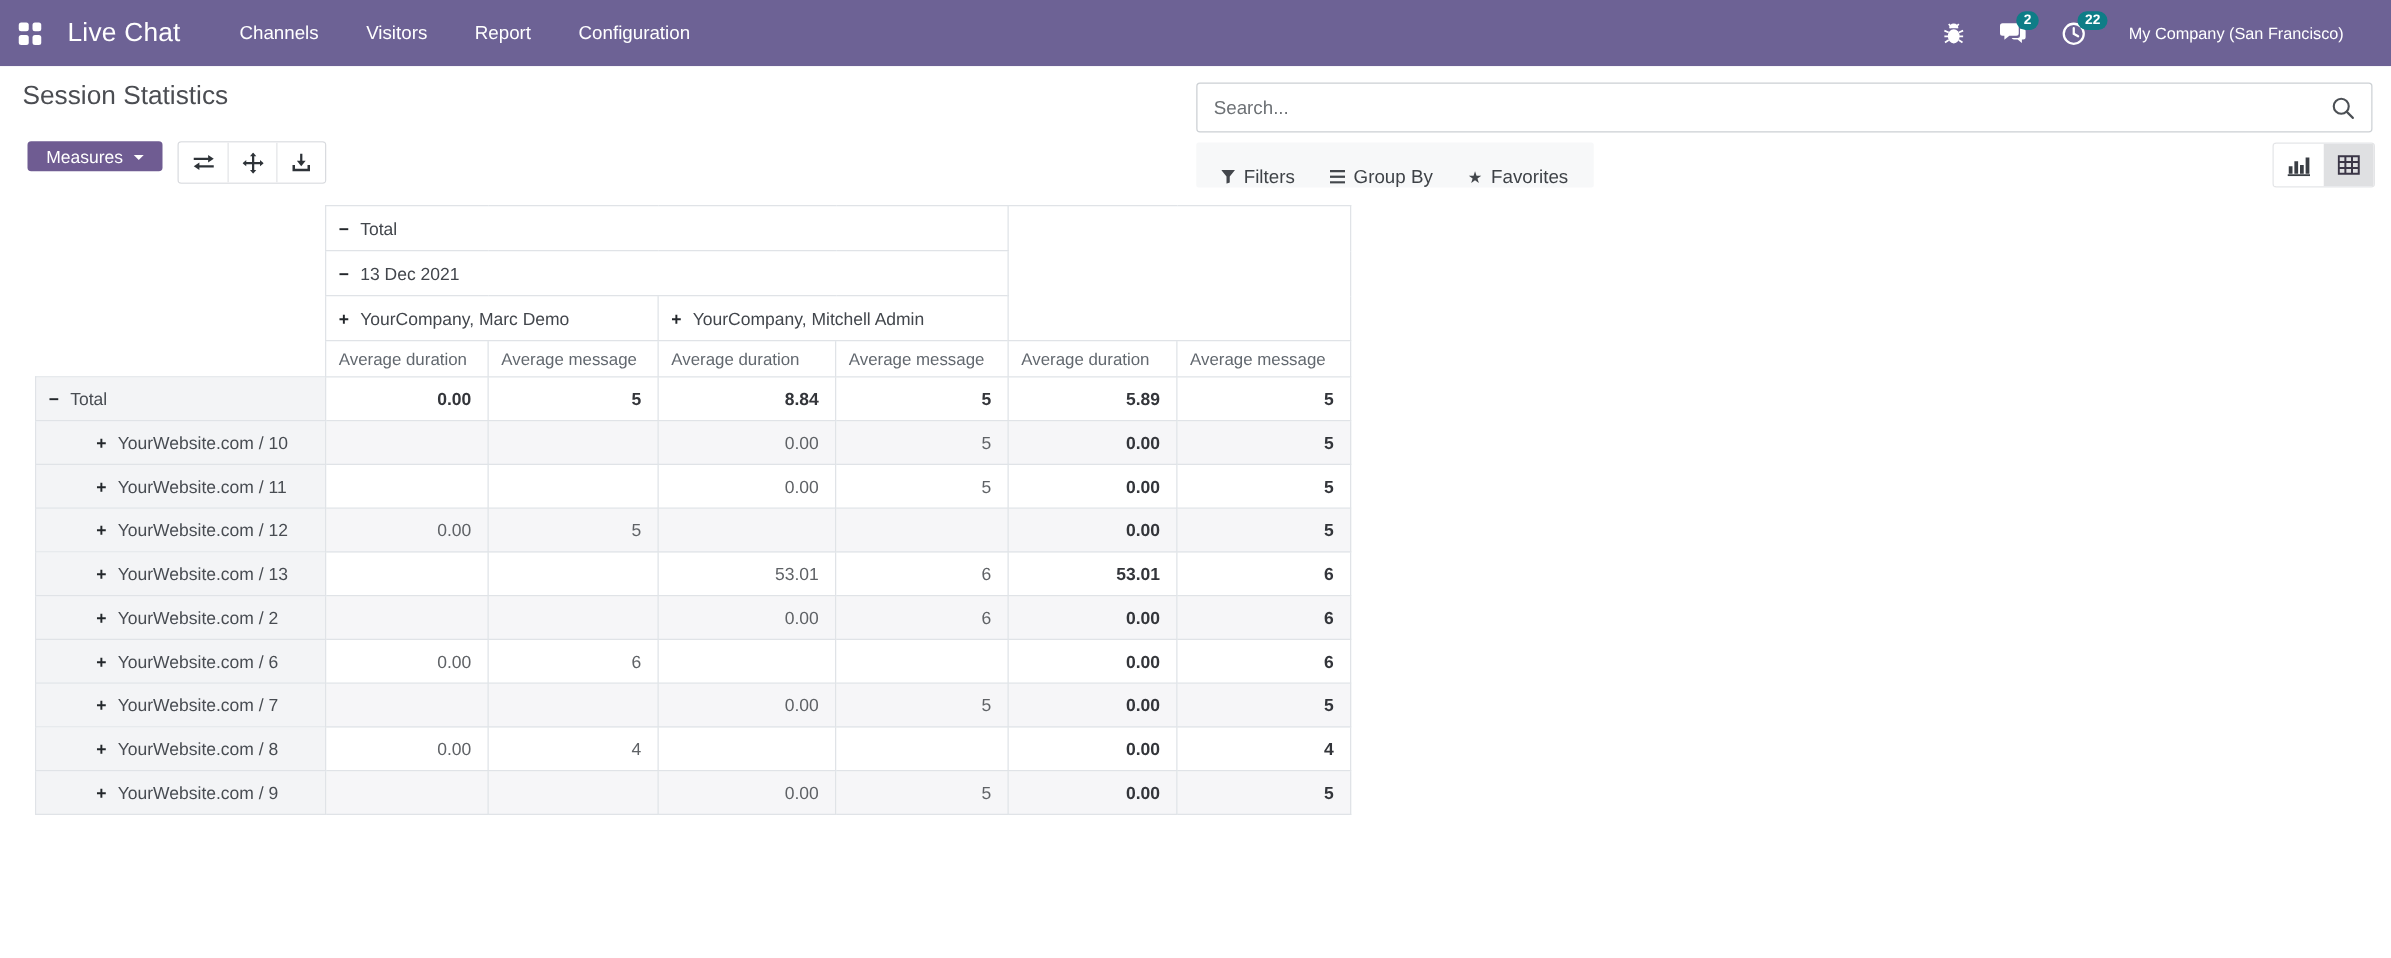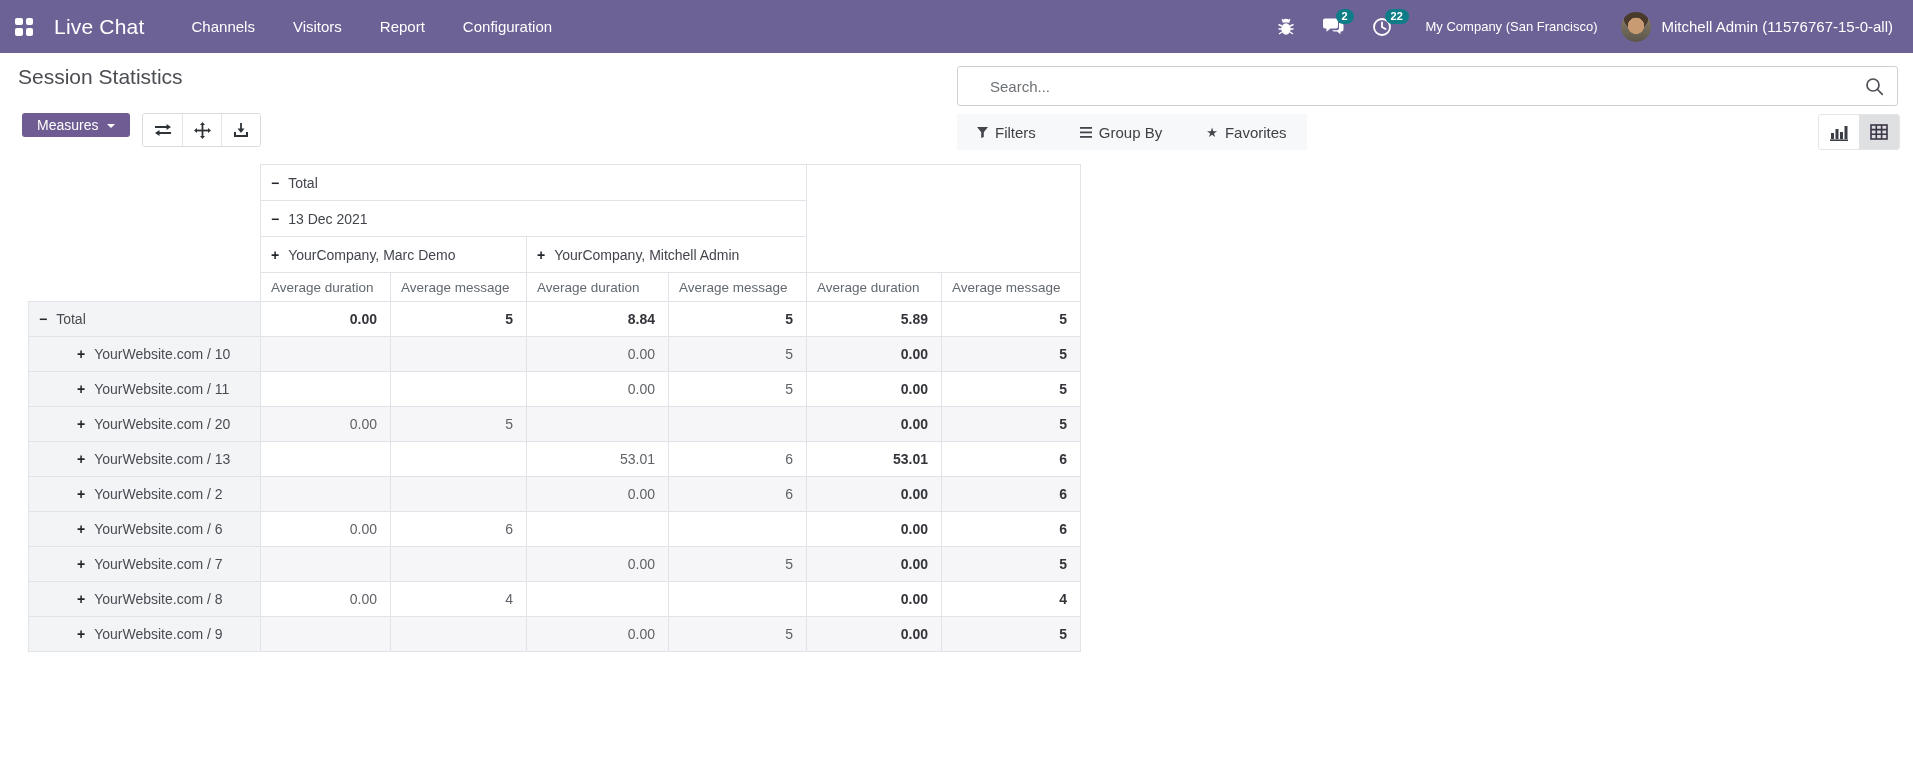--- a/index.html
+++ b/index.html
@@ -20,32 +20,32 @@
   .company { font-size:13px; margin:0 24px 0 20px; white-space:nowrap; cursor:pointer; }
   .user { display:flex; align-items:center; gap:10px; font-size:15px; cursor:pointer; padding-right:6px; white-space:nowrap; }
   .avatar { width:30px; height:30px; border-radius:50%;
             background: radial-gradient(circle at 50% 46%, #c89b72 0 36%, rgba(0,0,0,0) 38%),
                         radial-gradient(circle at 50% 18%, #4a3a2c 0 42%, rgba(0,0,0,0) 44%),
                         linear-gradient(#8a8070, #5d5648); }
 
   
   .control-panel { position:absolute; top:53px; left:0; width:1913px; height:111px; background:#fff; }
   .page-title { position:absolute; left:18px; top:12px; font-size:21px; color:#4b4d52; }
-  .search-box { position:absolute; left:957px; top:13px; width:941px; height:40px; border:1px solid #ccd0d4; border-radius:3px; background:#fff; display:flex; align-items:center;padding-left:19px; }
+  .search-box { position:absolute; left:957px; top:13px; width:941px; height:40px; border:1px solid #ccd0d4; border-radius:3px; background:#fff; display:flex; align-items:center; }
   .search-box input { flex:1; border:none; outline:none; font-size:15px; padding-left:13px; font-family:"Liberation Sans",sans-serif; color:#333; background:transparent; }
   .search-box input::placeholder { color:#6d7175; }
   .search-glass { padding:0 13px; display:flex; align-items:center; cursor:pointer; }
 
   .measures-btn { position:absolute; left:22px; top:60px; height:24px; padding:0 15px; background:#6f5c92; color:#fff; border:none; border-radius:3px; font-size:14px; font-family:"Liberation Sans",sans-serif; display:flex; align-items:center; gap:9px; cursor:pointer; }
   .caret-down { width:0; height:0; border:4.5px solid transparent; border-top-color:#fff; margin-top:5px; }
   .btn-group { position:absolute; left:142px; top:60px; height:34px; display:flex; border:1px solid #d9dbdf; border-radius:3px; background:#fff; overflow:hidden; }
   .gbtn { width:39px; display:flex; align-items:center; justify-content:center; border-left:1px solid #e3e5e8; background:#fff; cursor:pointer; }
   .gbtn:first-child { border-left:none; }
 
-  .filters-bar { position:absolute; left:957px; top:61px; height:36px; background:#f7f8f9; border-radius:2px; display:flex; align-items:center; padding:0 6px;gap:16px; }
+  .filters-bar { position:absolute; left:957px; top:61px; height:36px; background:#f7f8f9; border-radius:2px; display:flex; align-items:flex-end; padding:0 6px; }
   .fitem { display:flex; align-items:center; gap:7px; padding:0 14px; font-size:15px; color:#3e4247; cursor:pointer; white-space:nowrap; }
   .star-glyph { font-size:13px; color:#43474c; }
 
   .view-switcher { position:absolute; right:13px; top:61px; display:flex; border:1px solid #e4e5e7; border-radius:3px; overflow:hidden; }
   .vbtn { width:40px; height:34px; display:flex; align-items:center; justify-content:center; background:#fff; cursor:pointer; }
   .vbtn.active { background:#dfe0e2; }
 
   
   .pivot { position:absolute; top:164px; left:0;margin-left:28px; }
   table { border-collapse:collapse; table-layout:fixed; font-size:14px; }
@@ -108,24 +108,20 @@
     <div class="tray-btn">
       <span>
         <svg width="20" height="20" viewBox="0 0 20 20">
             <circle cx="10" cy="10" r="8" fill="none" stroke="#fff" stroke-width="1.8"></circle>
             <path d="M10 5.5 V10 L13.5 12" fill="none" stroke="#fff" stroke-width="1.8" stroke-linecap="round"></path>
           </svg>
       </span>
       <span class="badge">22</span>
     </div>
     <div class="company">My Company (San Francisco)</div>
-    <div class="user">
-      <span class="avatar"></span>
-      <span>Mitchell Admin (11576767-15-0-all)</span>
-    </div>
   </div>
 </div>
 
 <div class="control-panel">
   <div class="page-title">Session Statistics</div>
 
   <div class="search-box">
     <input type="text" placeholder="Search..." style="">
     <span class="search-glass">
       <svg width="19" height="19" viewBox="0 0 19 19">
@@ -298,21 +294,21 @@
       <tr>
         <th class="lvl1"><span class="tog">+</span><span>YourWebsite.com / 11</span></th>
         <td class="v"></td>
         <td class="v"></td>
         <td class="v">0.00</td>
         <td class="v">5</td>
         <td class="v tot">0.00</td>
         <td class="v tot">5</td>
       </tr>
       <tr>
-        <th class="lvl1"><span class="tog">+</span><span>YourWebsite.com / 20</span></th>
+        <th class="lvl1"><span class="tog">+</span><span>YourWebsite.com / 12</span></th>
         <td class="v">0.00</td>
         <td class="v">5</td>
         <td class="v"></td>
         <td class="v"></td>
         <td class="v tot">0.00</td>
         <td class="v tot">5</td>
       </tr>
       <tr>
         <th class="lvl1"><span class="tog">+</span><span>YourWebsite.com / 13</span></th>
         <td class="v"></td>

